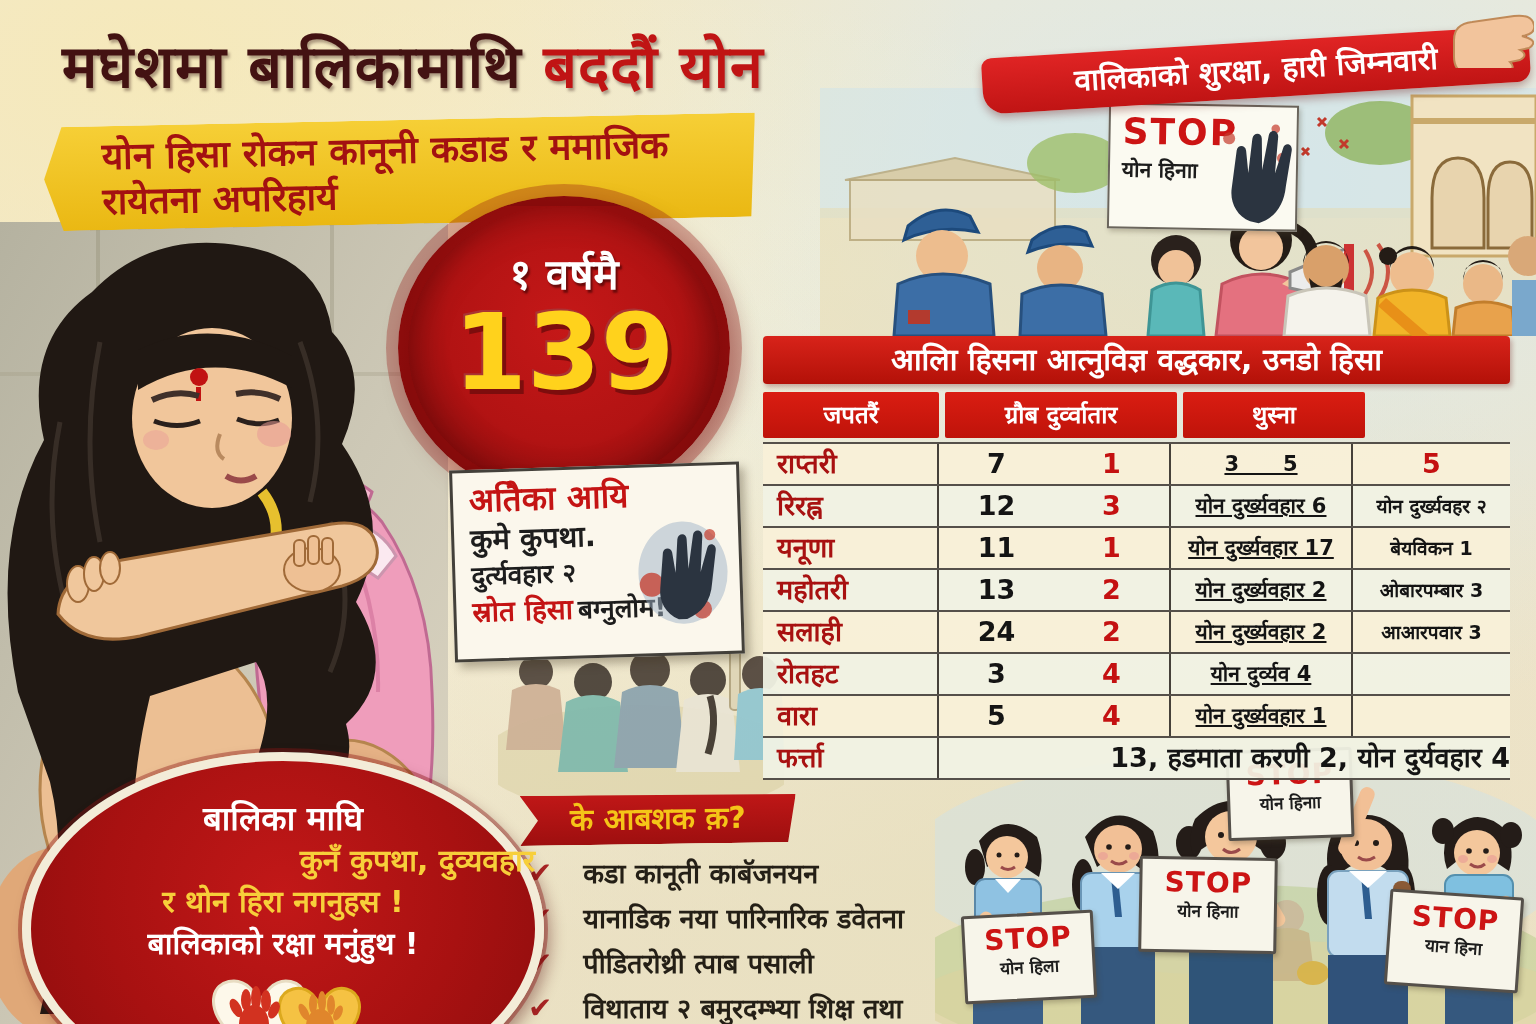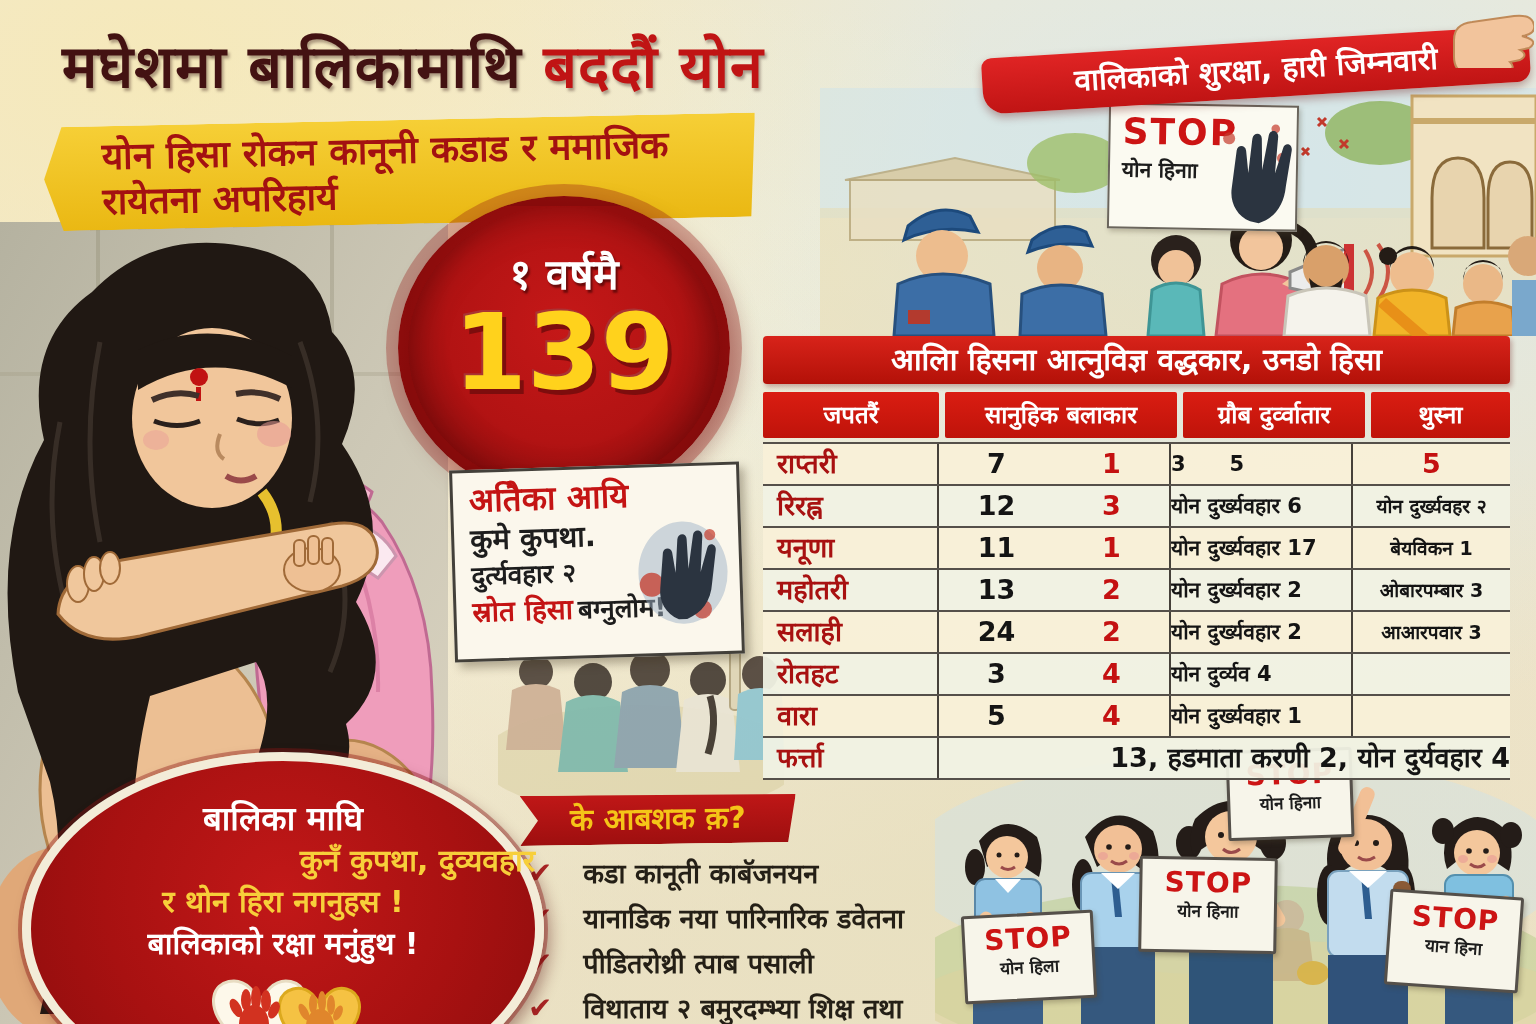--- a/index.html
+++ b/index.html
@@ -50,21 +50,21 @@
   .tbody{margin-top:4px;background:rgba(252,246,226,.6);border-top:2px solid #55504a;}
   .trow{display:grid;grid-template-columns:176px 232px 182px 1fr;height:40px;border-bottom:2px solid #55504a;}
   .trow.spanrow{grid-template-columns:176px 1fr;}
   .trow:nth-child(odd){background:rgba(248,240,215,.85);}
   .trow:nth-child(even){background:rgba(240,242,228,.85);}
   .cell{line-height:40px;overflow:hidden;white-space:nowrap;}
   .cell.label{color:#a81111;font-size:27px;font-weight:900;padding-left:14px;border-right:2px solid #46413a;}
   .cell.gang{display:flex;border-right:2px solid #46413a;font-weight:900;font-size:27px;}
   .cell.gang .nb{flex:1;text-align:center;color:#141414;}
   .cell.gang .nr{flex:1;text-align:center;color:#c41111;}
-  .cell.c3{text-align:left;font-size:21px;font-weight:800;color:#141414;border-right:2px solid #46413a;white-space:pre;}
+  .cell.c3{text-align:center;font-size:21px;font-weight:800;color:#141414;border-right:2px solid #46413a;white-space:pre;text-decoration:underline;}
   .cell.c4{text-align:center;font-size:19px;font-weight:800;color:#141414;}
   .cell.c4.red{font-size:27px;font-weight:900;color:#c41111;}
   .cell.spancell{text-align:right;font-size:27px;font-weight:800;color:#141414;}
   
   .card{left:452px;top:466px;z-index:5;width:290px;height:192px;background:#fbf7ec;
     border:3px solid #43403a;box-shadow:5px 6px 10px rgba(60,50,30,.35);transform:rotate(-1.8deg);
     padding:8px 0 0 16px;box-sizing:border-box;}
   .card .c1{font-size:33px;font-weight:900;color:#c41414;line-height:40px;}
   .card .c2{font-size:29px;font-weight:900;color:#1d1d1d;line-height:38px;}
   .card .c3x{font-size:26px;font-weight:800;color:#1d1d1d;line-height:34px;}
@@ -268,21 +268,20 @@
         <path d="M50,126 C34,120 26,104 28,88 L33,44 C34,37 43,37 44,44 L47,70 L51,30 C52,22 62,22 62,30 L63,66 L70,26 C71,18 81,19 81,27 L78,70 L87,40 C89,33 98,35 97,43 L91,84 C89,108 78,122 60,128 Z" fill="#2b3440"></path>
       </svg>
     </div>
   </div>
 
   <div class="abs tbanner">आलिा हिसना आत्नुविज्ञ वद्धकार, उनडो हिसा</div>
 
   <div class="abs tableWrap">
     <div class="thead">
       <div class="hcell">जपतरैं</div>
-      <div class="hcell">सानुहिक बलाकार</div>
       <div class="hcell">ग्रौब दुर्व्वातार</div>
       <div class="hcell">थुस्ना</div>
     </div>
     <div class="tbody">
         <div class="trow">
           <div class="cell label">राप्तरी</div>
           <div class="cell gang">
             <span class="nb">7</span>
             <span class="nr">1</span>
           </div>

